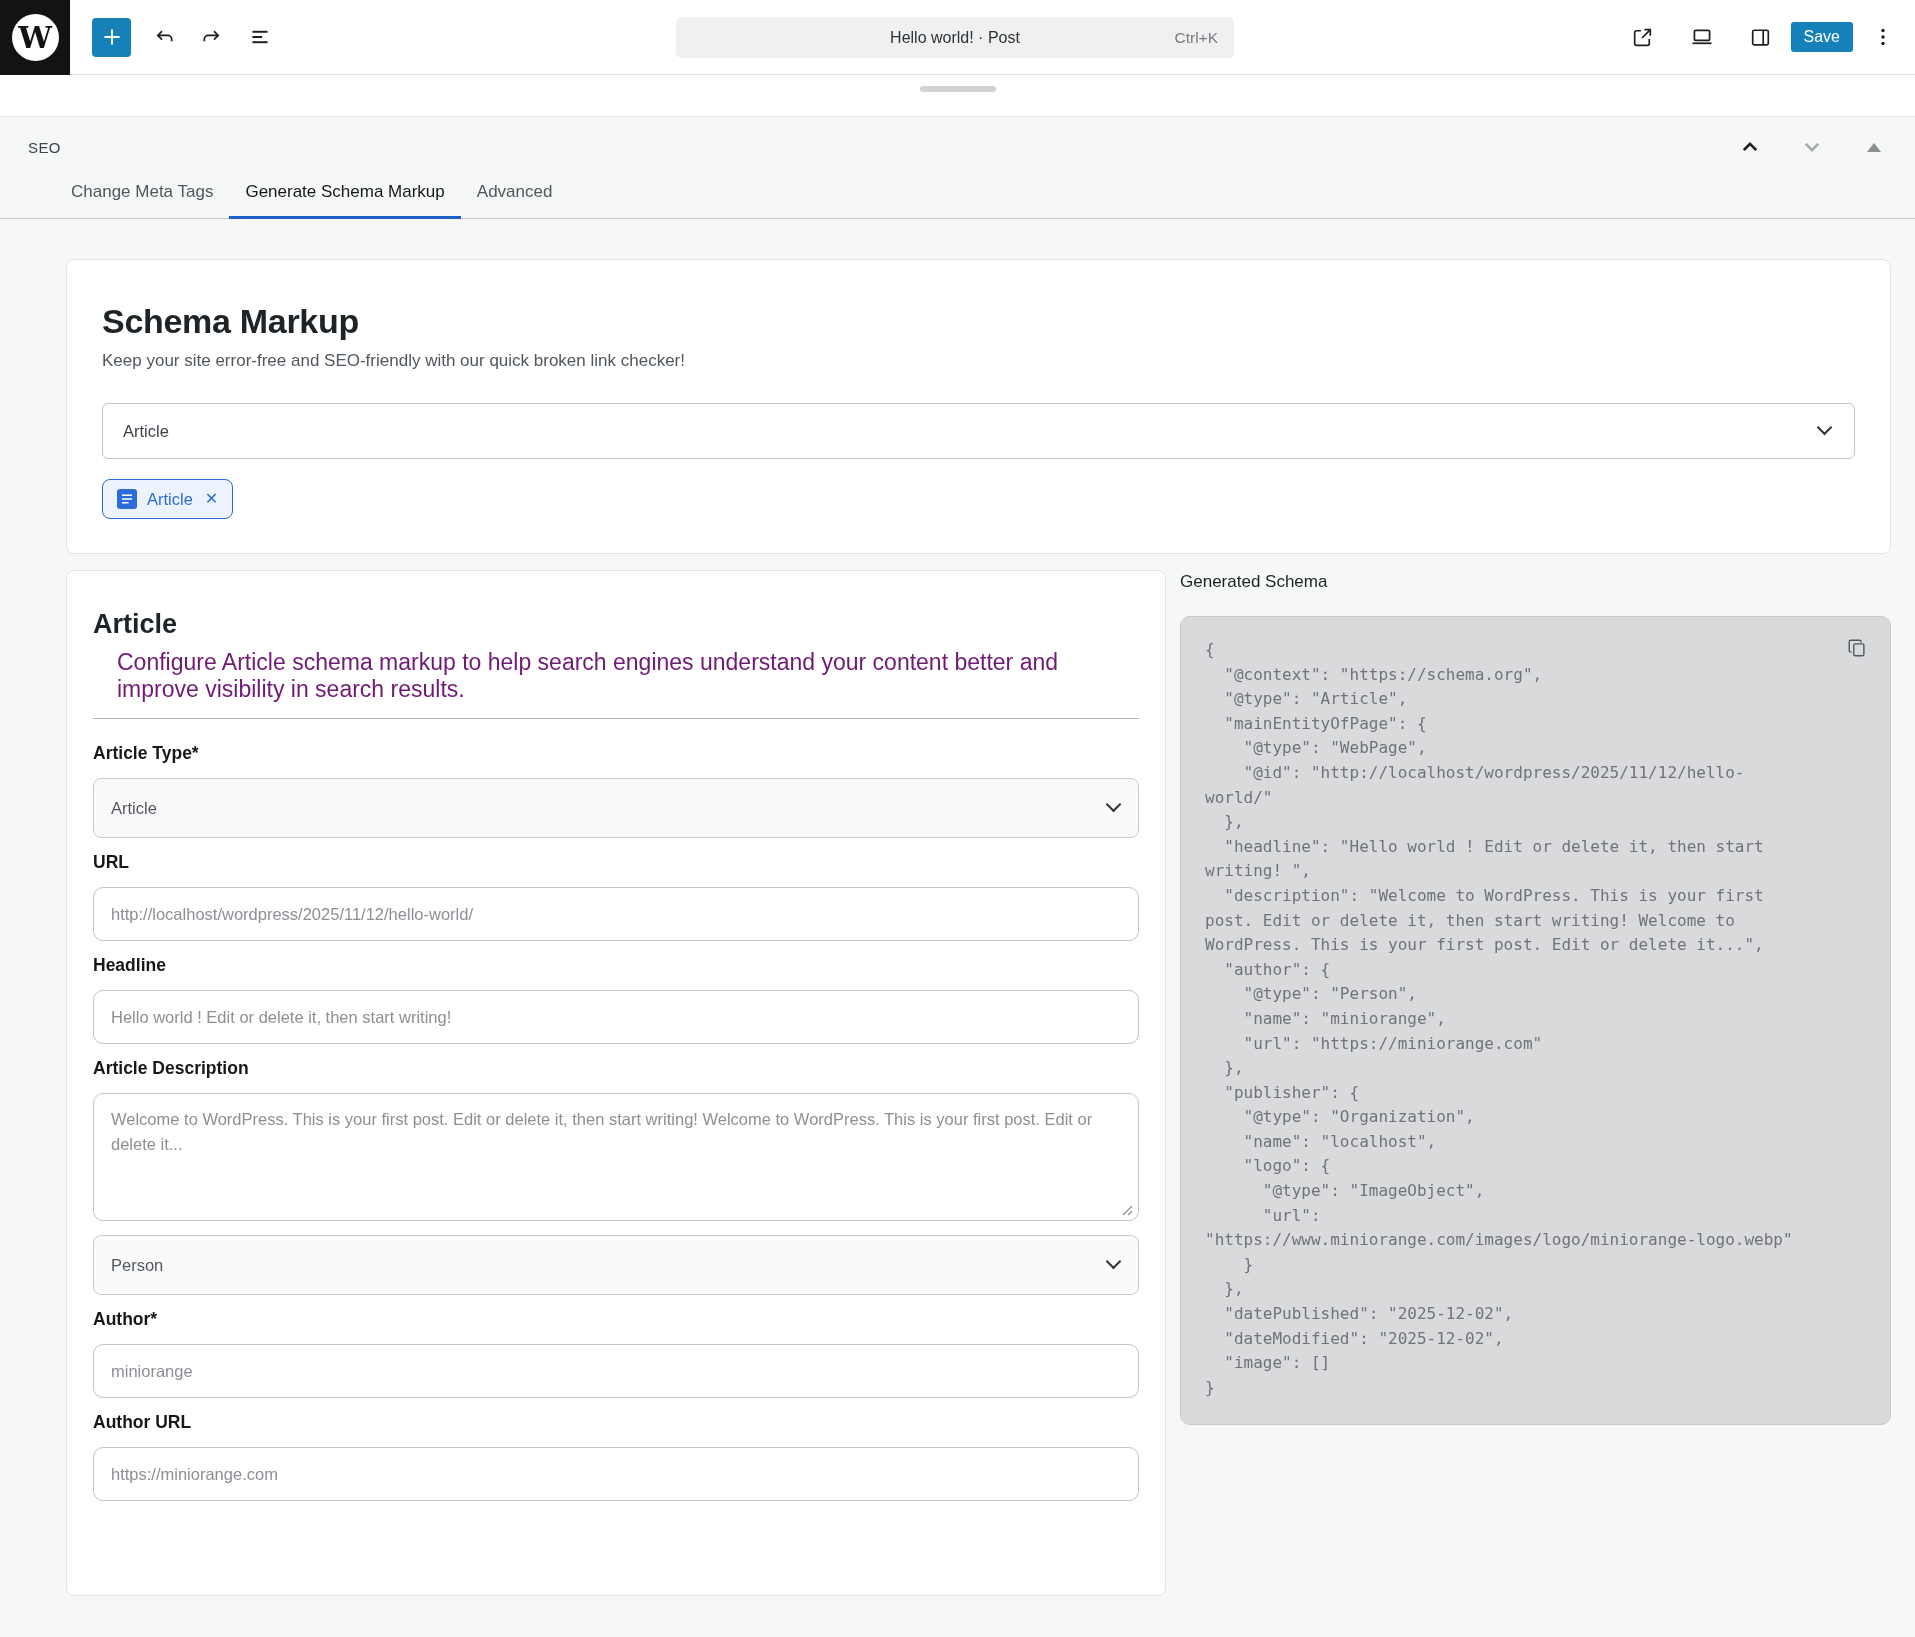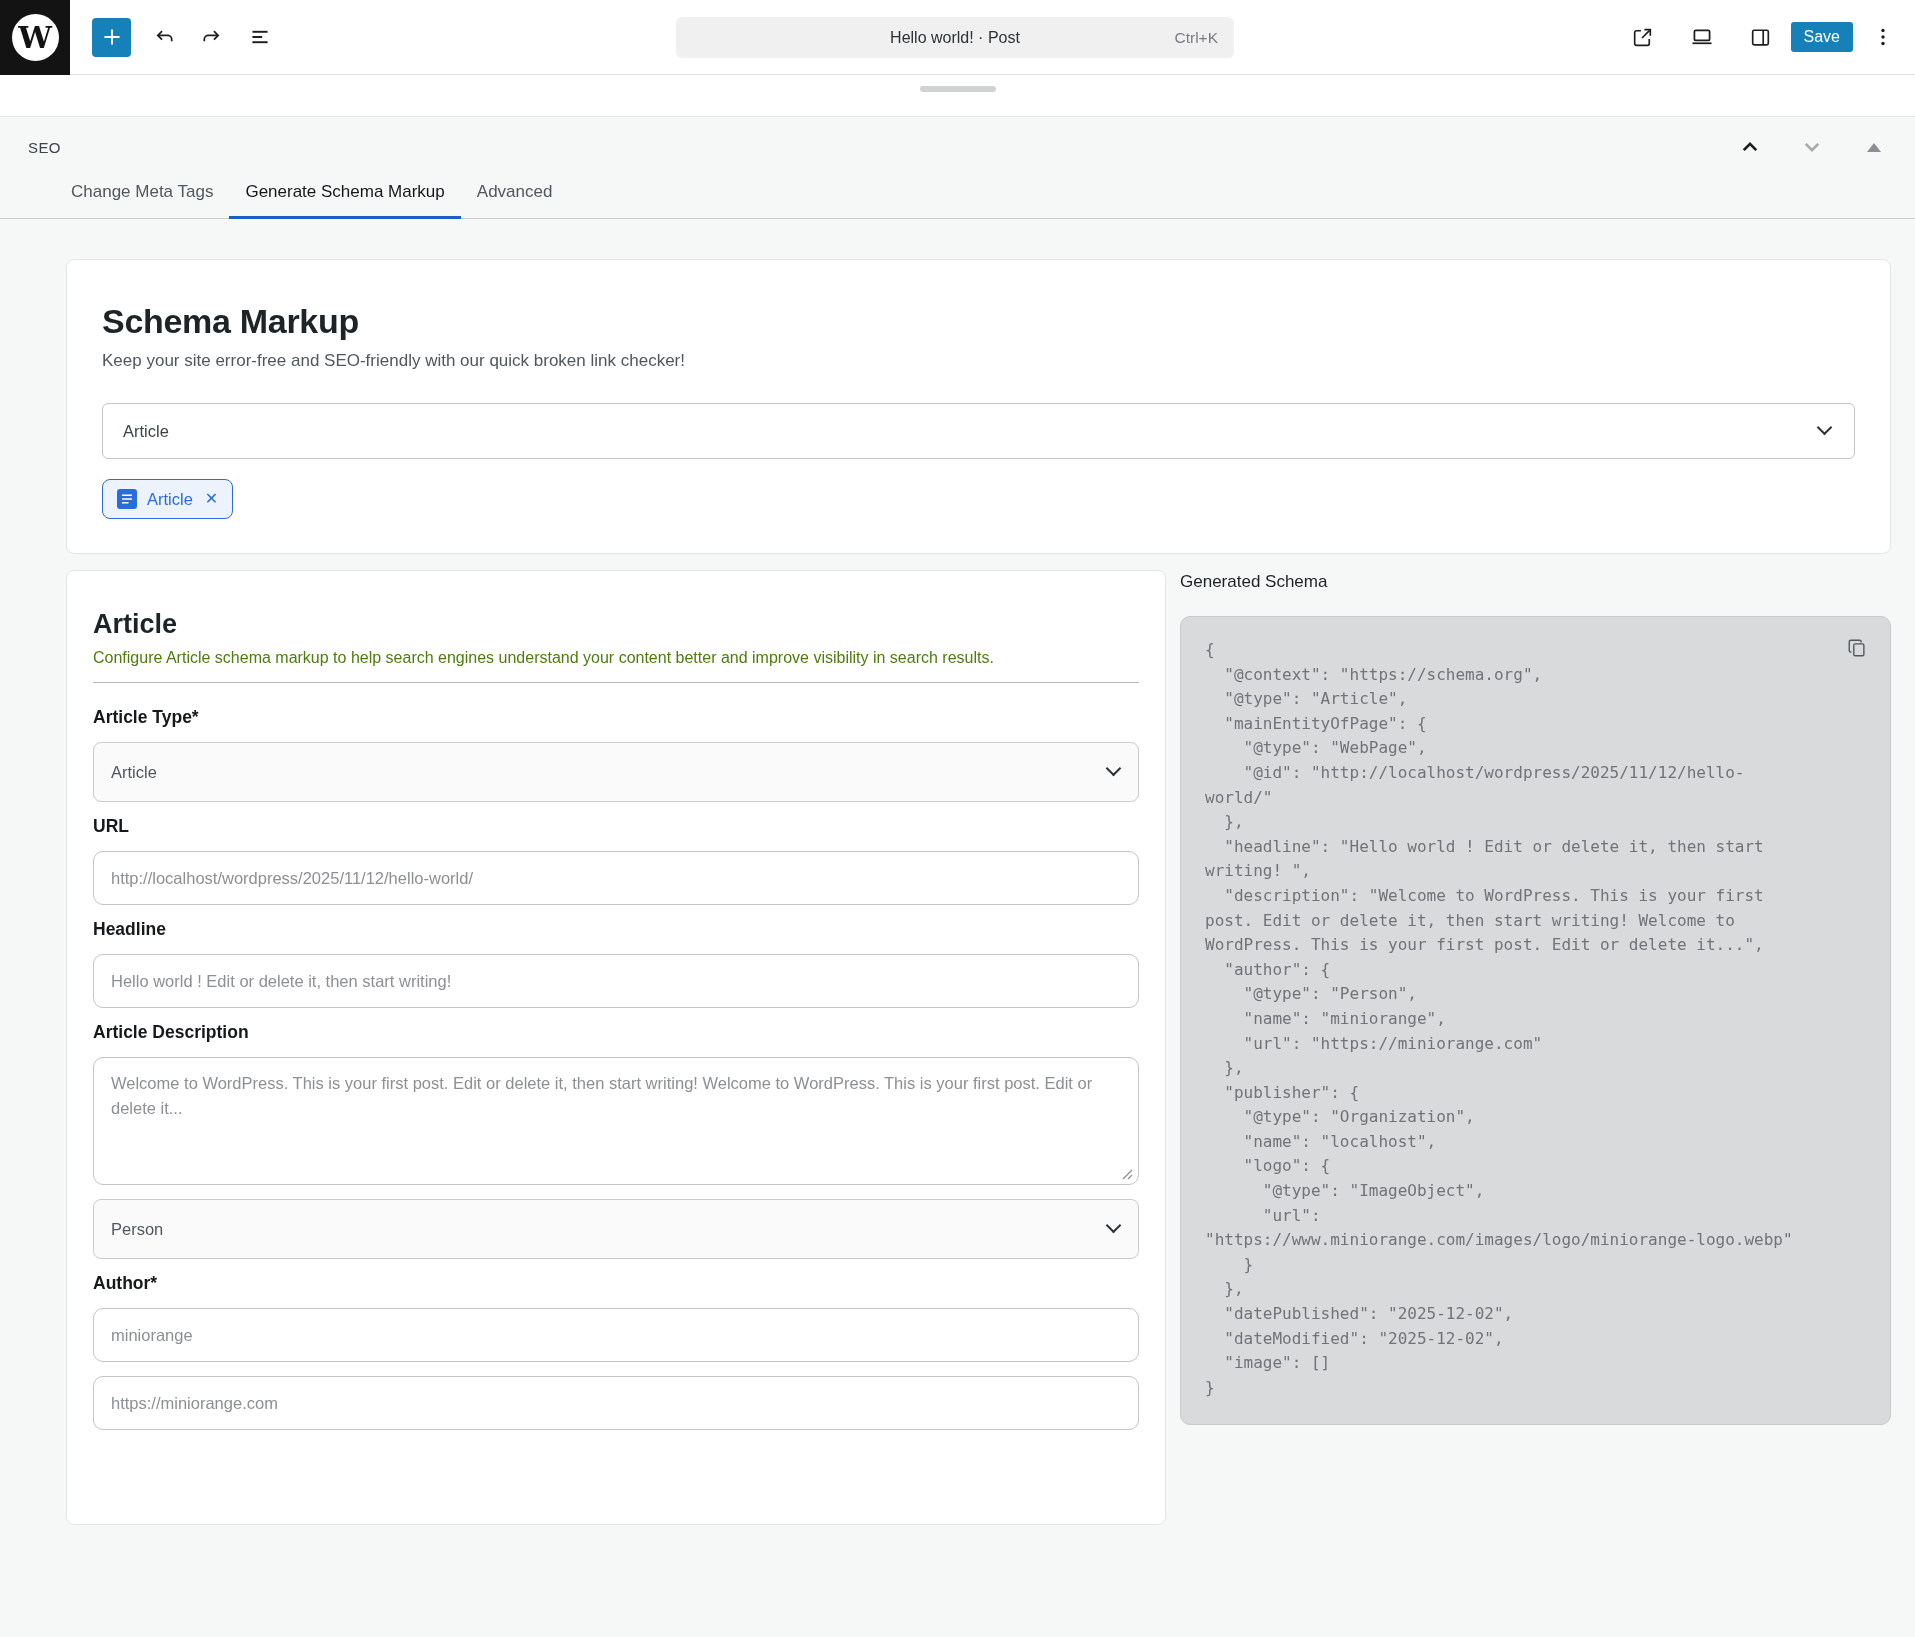--- a/index.html
+++ b/index.html
@@ -49,21 +49,21 @@
   .chev { width:11px; height:11px; border-right:2px solid #2c3338; border-bottom:2px solid #2c3338; transform:rotate(45deg);
           position:absolute; right:24px; top:50%; margin-top:-9px; }
   .chip { margin-top:20px; display:inline-flex; align-items:center; gap:10px; height:40px; padding:0 14px;
           border:1.5px solid var(--chip-accent,#2b6cd9); background:var(--chip-bg,#edf3fc); border-radius:8px;
           color:var(--chip-accent,#2b6cd9); font-size:16.5px; font-weight:500; cursor:pointer; }
   .chip-x { font-size:16px; margin-left:2px; cursor:pointer; line-height:1; }
   
   .content-row { display:flex; align-items:flex-start; gap:14px; margin:16px 24px 0 66px; }
   .article-card { width:1100px; flex:none; padding:38px 26px 80px; }
   .article-heading { font-size:27px; font-weight:600; color:#1d2327; }
-  .article-desc { margin-top:9px; font-size:16px; color:#4d7c0f; }
+  .article-desc { margin-top:9px; font-size:23px; color:#701a75;margin-left:24px; }
   .divider { border:none; border-top:1px solid #b5b8bb; margin:15px 0 24px; }
   .field { margin-bottom:14px; }
   .field-label { display:block; font-size:17.5px; font-weight:600; color:#16191c; margin-bottom:14px; }
   .text-input { height:54px; border:1px solid #c3c4c7; border-radius:10px; background:#fff;
                 display:flex; align-items:center; padding:0 17px; font-size:16.5px; color:#8c8f94; cursor:text; }
   .select-input { height:60px; border:1px solid #c9cbce; border-radius:8px; background:#fafafa;
                   display:flex; align-items:center; padding:0 17px; font-size:16.5px; color:#50575e; position:relative; cursor:pointer; }
   .select-input .chev { right:19px; }
   .textarea-input { height:128px; border:1px solid #c3c4c7; border-radius:10px; background:#fff;
                     padding:13px 17px; font-size:16.5px; line-height:25px; color:#8c8f94; position:relative; cursor:text; }
@@ -269,20 +269,21 @@
         </div>
 
         <div class="field">
           <label class="field-label">Author*</label>
           <div class="text-input">
             <span>miniorange</span>
           </div>
         </div>
 
         <div class="field">
+          <label class="field-label">Author URL</label>
           <div class="text-input">
             <span>https://miniorange.com</span>
           </div>
         </div>
       </section>
 
       <aside class="schema-output">
         <div class="output-label">Generated Schema</div>
         <div class="code-block">
           <button class="copy-btn">

